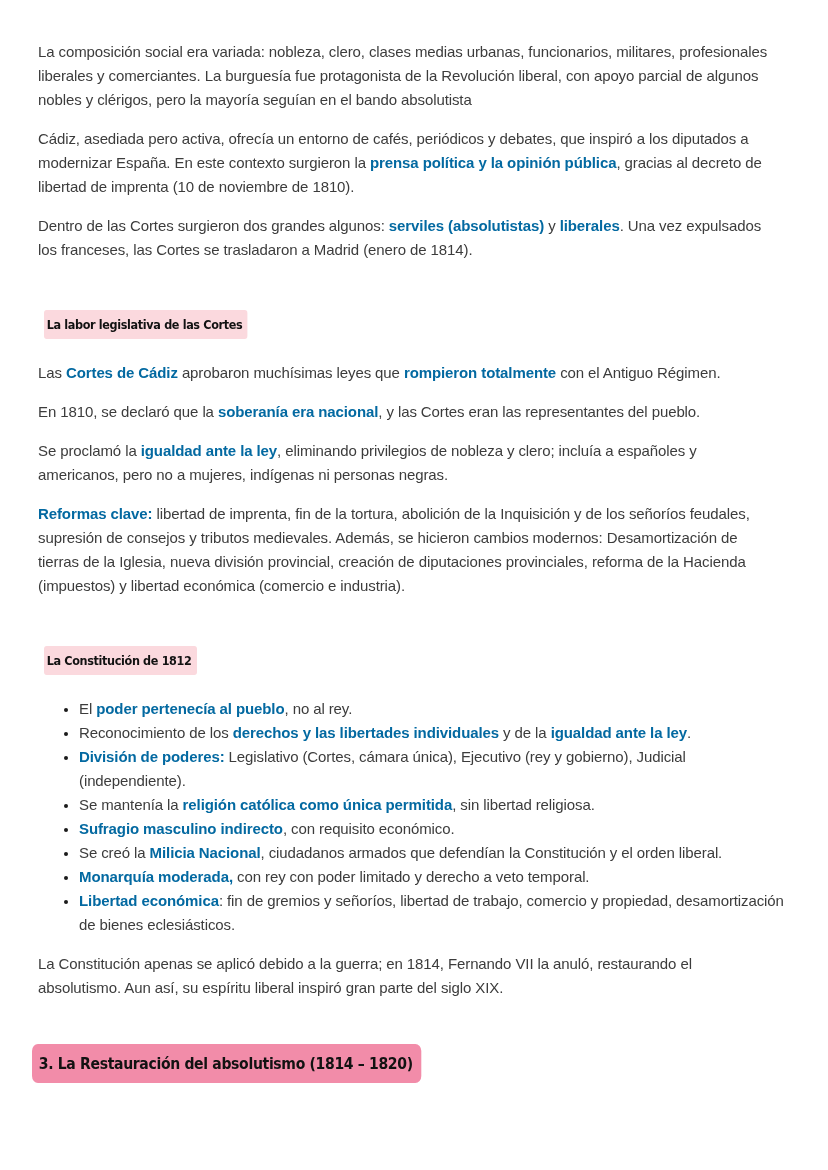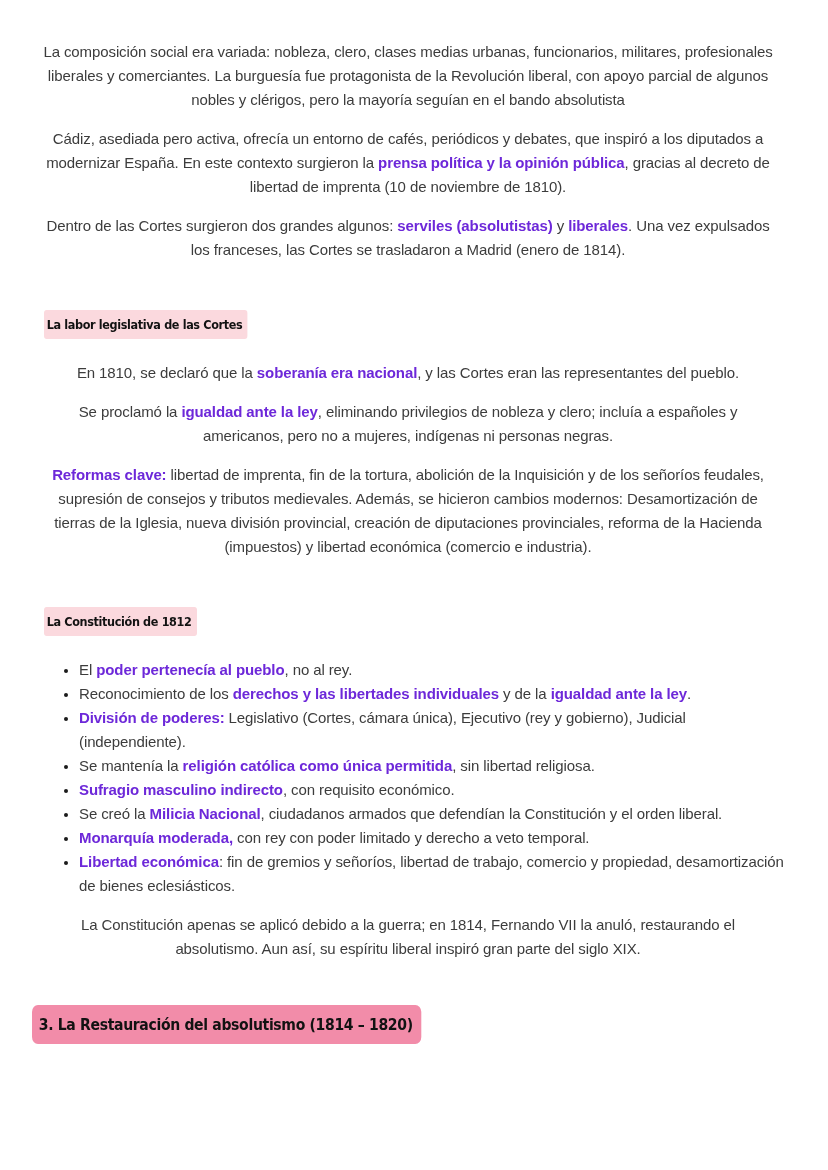--- a/index.html
+++ b/index.html
@@ -20,25 +20,24 @@
     height: 1170px;
     padding: 40px 38px 0 38px;
     background: #ffffff;
   }
   .body-text {
     font-size: 15px;
     line-height: 24px;
     letter-spacing: -0.1px;
     margin: 0 12px 15px 0;
     color: #3c3c3c;
-    text-align: center;
   }
   .body-text strong, .principles strong {
     font-weight: 700;
-    color: #6d28d9;
+    color: #0369a1;
   }
   .subheading-row {
     margin: 48px 0 22px 0;
     font-weight: normal;
     line-height: 22px;
     padding-left: 6px;
   }
   .subheading {
     display: inline-block;
     transform: scaleX(0.9);
@@ -94,20 +93,21 @@
   <p class="body-text"><span>La composición social era variada: nobleza, clero, clases medias urbanas, funcionarios, militares, profesionales liberales y comerciantes. La burguesía fue protagonista de la Revolución liberal, con apoyo parcial de algunos nobles y clérigos, pero la mayoría seguían en el bando absolutista</span></p>
 
   <p class="body-text"><span>Cádiz, asediada pero activa, ofrecía un entorno de cafés, periódicos y debates, que inspiró a los diputados a modernizar España. En este contexto surgieron la </span><strong>prensa política y la opinión pública</strong><span>, gracias al decreto de libertad de imprenta (10 de noviembre de 1810).</span></p>
 
   <p class="body-text"><span>Dentro de las Cortes surgieron dos grandes algunos: </span><strong>serviles (absolutistas)</strong><span> y </span><strong>liberales</strong><span>. Una vez expulsados los franceses, las Cortes se trasladaron a Madrid (enero de 1814).</span></p>
 
   <h3 class="subheading-row">
     <span class="subheading">La labor legislativa de las Cortes</span>
   </h3>
 
+  <p class="body-text"><span>Las </span><strong>Cortes de Cádiz</strong><span> aprobaron muchísimas leyes que </span><strong>rompieron totalmente</strong><span> con el Antiguo Régimen.</span></p>
 
   <p class="body-text"><span>En 1810, se declaró que la </span><strong>soberanía era nacional</strong><span>, y las Cortes eran las representantes del pueblo.</span></p>
 
   <p class="body-text"><span>Se proclamó la </span><strong>igualdad ante la ley</strong><span>, eliminando privilegios de nobleza y clero; incluía a españoles y americanos, pero no a mujeres, indígenas ni personas negras.</span></p>
 
   <p class="body-text"><strong>Reformas clave:</strong><span> libertad de imprenta, fin de la tortura, abolición de la Inquisición y de los señoríos feudales, supresión de consejos y tributos medievales. Además, se hicieron cambios modernos: Desamortización de tierras de la Iglesia, nueva división provincial, creación de diputaciones provinciales, reforma de la Hacienda (impuestos) y libertad económica (comercio e industria).</span></p>
 
   <h3 class="subheading-row">
     <span class="subheading">La Constitución de 1812</span>
   </h3>

